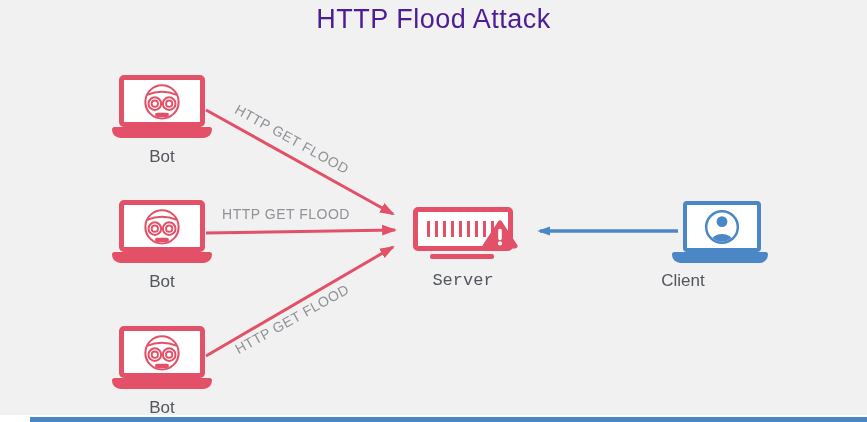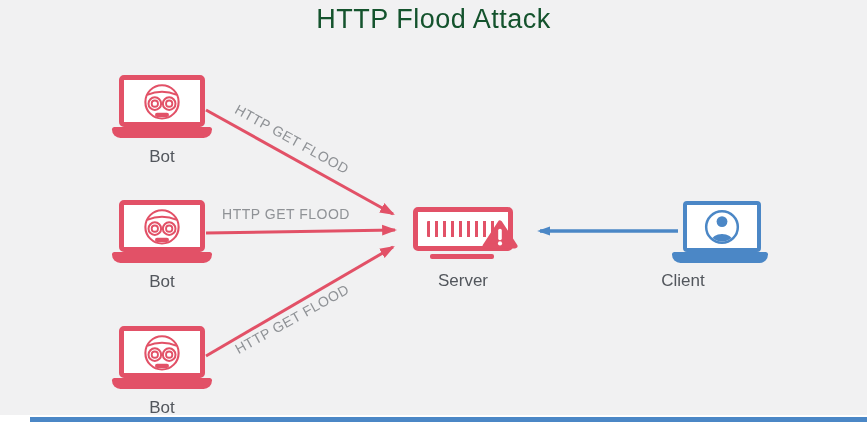--- a/index.html
+++ b/index.html
@@ -3,21 +3,21 @@
 <meta charset="utf-8">
 <style>
   * { margin:0; padding:0; box-sizing:border-box; }
   body { font-family:"Liberation Sans", sans-serif; background:#fff; }
   .canvas {
     position:relative; width:867px; height:422px;
     background:#f1f1f2; overflow:hidden;
   }
   .title {
     position:absolute; left:0; top:4px; width:100%;
-    text-align:center; font-size:27px; color:#14532d; font-weight:400;
+    text-align:center; font-size:27px; color:#4c1d95; font-weight:400;
     letter-spacing:0.5px;
   }
   .arrow-layer { position:absolute; left:0; top:0; width:867px; height:422px; }
 
   
   .laptop { position:absolute; width:100px; }
   .laptop .screen {
     margin:0 auto; width:86px; height:52px; background:#fff;
     border:5px solid #e25167; border-radius:5px;
     display:flex; align-items:center; justify-content:center;
@@ -139,21 +139,21 @@
 
   <div class="server-box">
     <div class="server-bars"></div>
   </div>
   <div class="server-underbar"></div>
   <svg class="warning" width="40" height="33" viewBox="0 0 40 33">
     <path d="M20,5 L35,28 L5,28 Z" fill="#e25167" stroke="#e25167" stroke-width="5" stroke-linejoin="round"></path>
     <line x1="20" y1="12.5" x2="20" y2="20.5" stroke="#fff" stroke-width="3.6" stroke-linecap="round"></line>
     <circle cx="20" cy="25.4" r="2.1" fill="#fff"></circle>
   </svg>
-  <div class="node-label" style="left:413px; top:271px;">Server</div>
+  <div class="node-label" style="left:413px; top:271px;font-family:Liberation Mono, monospace;">Server</div>
 
   <div class="laptop blue" style="left:672px; top:201px;">
     <div class="screen">
       <svg width="40" height="40" viewBox="0 0 48 48">
         <defs>
           <clipPath id="userClip">
               <circle cx="24" cy="24" r="17.5"></circle>
             </clipPath>
         </defs>
         <circle cx="24" cy="24" r="19" fill="#fff" stroke="#4b87c6" stroke-width="3"></circle>

